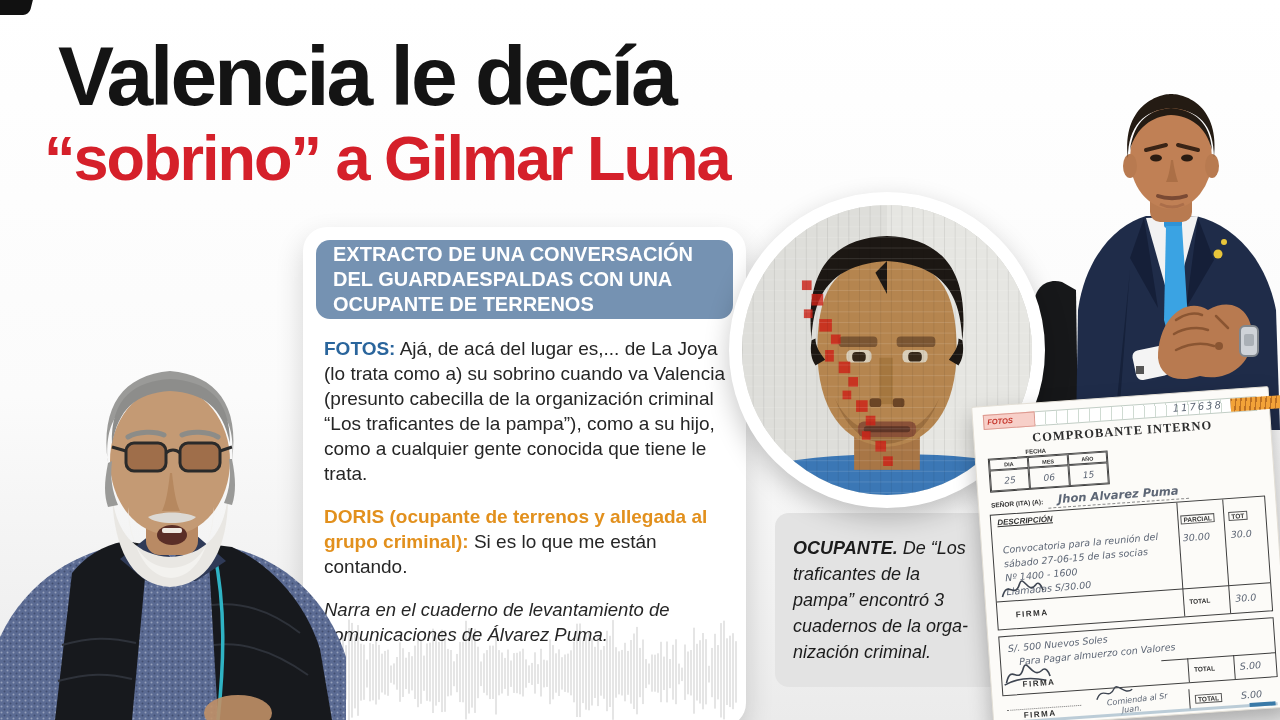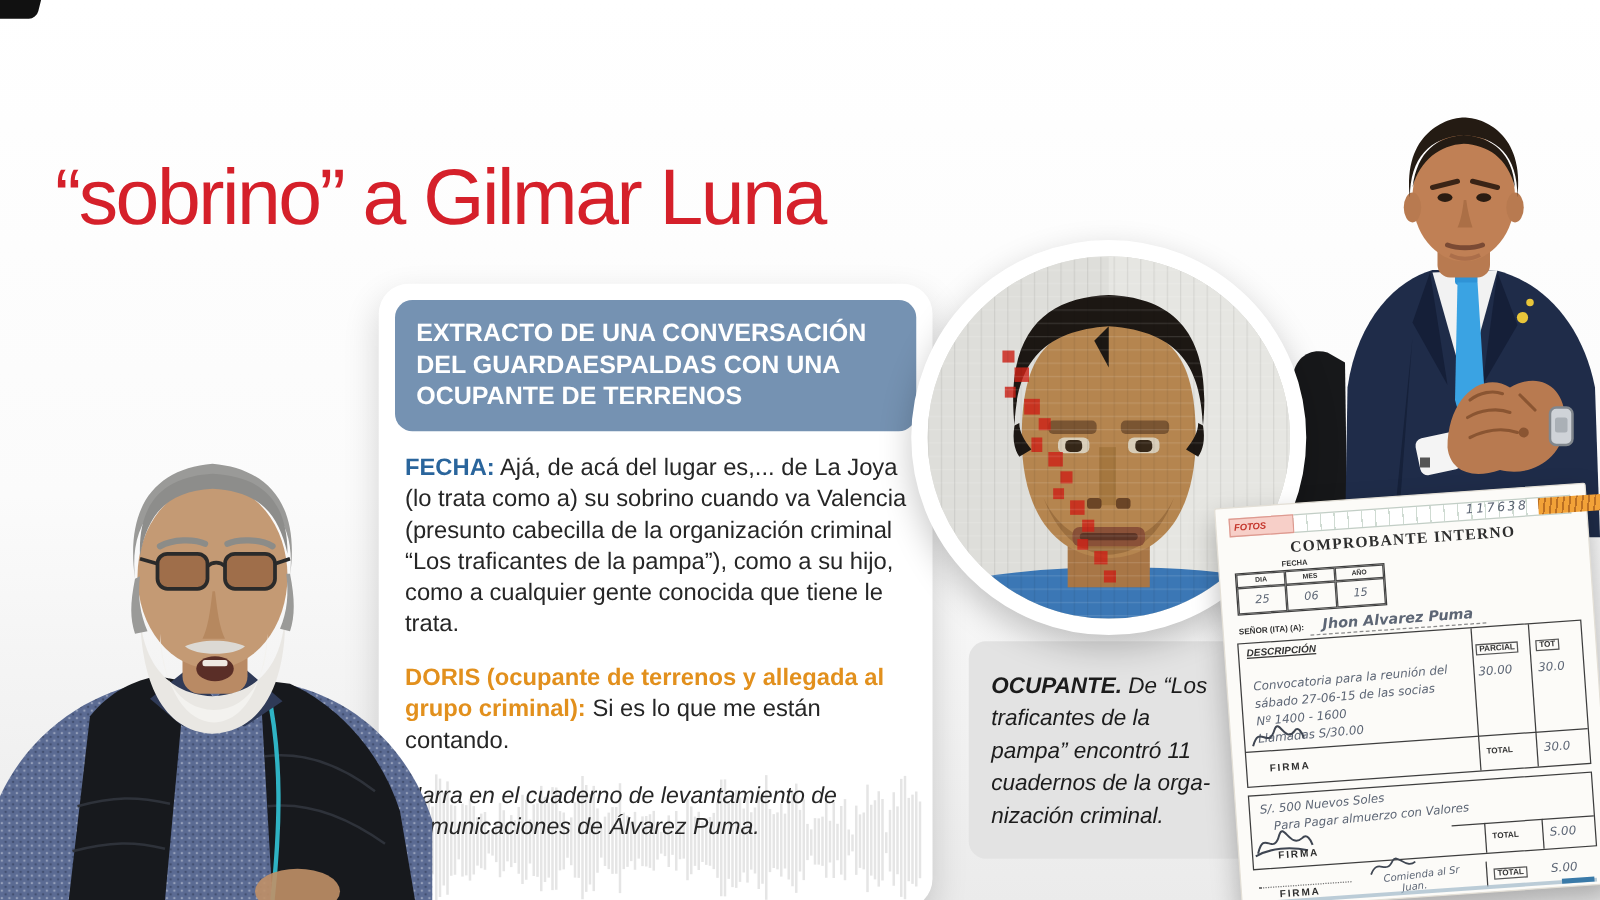--- a/index.html
+++ b/index.html
@@ -8,28 +8,28 @@
         background:linear-gradient(180deg,#ffffff 0%,#fbfbfb 55%,#ebebeb 100%);}
   .abs{position:absolute;}
 
   
   .corner-sliver{left:0;top:0;width:36px;height:15px;background:#111;
     transform:skewX(-14deg) translateX(-5px);border-bottom-right-radius:6px;z-index:6;}
 
   
   .headline-1{left:58px;top:34px;font-size:84px;line-height:1;font-weight:700;
     letter-spacing:-3px;color:var(--ink,#141414);z-index:2;white-space:nowrap;}
-  .headline-2{left:44px;top:127px;font-size:63px;line-height:1;font-weight:400;
+  .headline-2{left:44px;top:127px;font-size:63px;line-height:1;font-weight:700;
     letter-spacing:-2px;color:var(--red,#d5202a);z-index:2;white-space:nowrap;}
 
   
   .card{left:303px;top:227px;width:443px;height:500px;background:#fff;border-radius:24px;
     box-shadow:0 12px 28px rgba(0,0,0,.16);z-index:1;overflow:hidden;}
   .card-header{position:relative;margin:13px;background:var(--blue,#7592b2);border-radius:14px;
-    padding:15px 17px;color:#fff;font-weight:700;font-size:20px;line-height:25px;z-index:2;}
+    padding:2px 17px;color:#fff;font-weight:700;font-size:20px;line-height:25px;z-index:2;}
   .card-body{position:relative;padding:4px 21px 0 21px;font-size:19px;line-height:25px;color:#262626;z-index:2;}
   .card-body p{margin:0 0 18px 0;}
   .lbl-john{color:var(--john,#2a659c);font-weight:700;}
   .lbl-doris{color:var(--doris,#e2901d);font-weight:700;text-align:center;}
   .note{font-style:italic;font-size:18.5px;}
   .waveform{position:absolute;left:6px;right:6px;bottom:0;height:112px;z-index:1;}
 
   
   .circle-photo{left:729px;top:192px;width:290px;height:290px;border:13px solid #fff;
     border-radius:50%;box-shadow:0 10px 26px rgba(0,0,0,.22);z-index:3;overflow:hidden;background:#dededa;}
@@ -82,26 +82,27 @@
     text-decoration:underline;color:#333;}
   .tcell-lbl{font-size:6.5px;font-weight:700;color:#333;position:absolute;}
 </style>
 </head>
 <body>
 
 <div class="page" style="--ink: #141414; --red: #d5202a; --blue: #7592b2; --john: #2a659c; --doris: #e2901d; --highlight_orange: #f2a238;">
 
   <div class="abs corner-sliver"></div>
 
+  <div class="abs headline-1">Valencia le decía</div>
   <div class="abs headline-2">“sobrino” a Gilmar Luna</div>
 
   <div class="abs card">
     <div class="card-header">EXTRACTO DE UNA CONVERSACIÓN DEL GUARDAESPALDAS CON UNA OCUPANTE DE TERRENOS</div>
     <div class="card-body">
-      <p><span class="lbl-john">FECHA:</span> <span>Ajá, de acá del lugar es,... de La Joya (lo trata como a) su sobrino cuando va Valencia (presunto cabecilla de la organización criminal “Los traficantes de la pampa”), como a su hijo, como a cualquier gente conocida que tiene le trata.</span></p>
+      <p><span class="lbl-john">FOTOS:</span> <span>Ajá, de acá del lugar es,... de La Joya (lo trata como a) su sobrino cuando va Valencia (presunto cabecilla de la organización criminal “Los traficantes de la pampa”), como a su hijo, como a cualquier gente conocida que tiene le trata.</span></p>
       <p><span class="lbl-doris">DORIS (ocupante de terrenos y allegada al grupo criminal):</span> <span>Si es lo que me están contando.</span></p>
       <p class="note">Narra en el cuaderno de levantamiento de comunicaciones de Álvarez Puma.</p>
     </div>
     <svg class="waveform" id="waveform" viewBox="0 0 431 112" preserveAspectRatio="none" fill="#e5e5e5">
         <rect x="0" y="53.4" width="2" height="12.0"></rect>
         <rect x="3" y="21.6" width="2" height="69.9"></rect>
         <rect x="6" y="37.2" width="2" height="41.5"></rect>
         <rect x="9" y="18.0" width="2" height="76.4"></rect>
         <rect x="12" y="19.0" width="2" height="74.5"></rect>
         <rect x="15" y="15.7" width="2" height="80.5"></rect>
@@ -404,21 +405,21 @@
         <rect x="128" y="218" width="10" height="10"></rect>
           <rect x="124" y="234" width="9" height="9"></rect>
         <rect x="138" y="244" width="11" height="11"></rect>
           <rect x="146" y="260" width="10" height="10"></rect>
       </g>
       <rect width="300" height="300" fill="url(#pix)"></rect>
     </svg>
   </div>
 
   <div class="abs audiencia">
-    <b>OCUPANTE.</b> <span>De “Los traficantes de la pampa” encontró 11 cuadernos de la orga-nización criminal.</span>
+    <b>OCUPANTE.</b> <span>De “Los traficantes de la pampa” encontró 3 cuadernos de la orga-nización criminal.</span>
   </div>
 
   <div class="abs receipt">
     <div class="strip">
       <div class="strip-fotos">FOTOS</div>
       <div class="strip-cells">
         <span class="strip-num hand">117638</span>
         <span class="strip-orange"></span>
       </div>
     </div>

